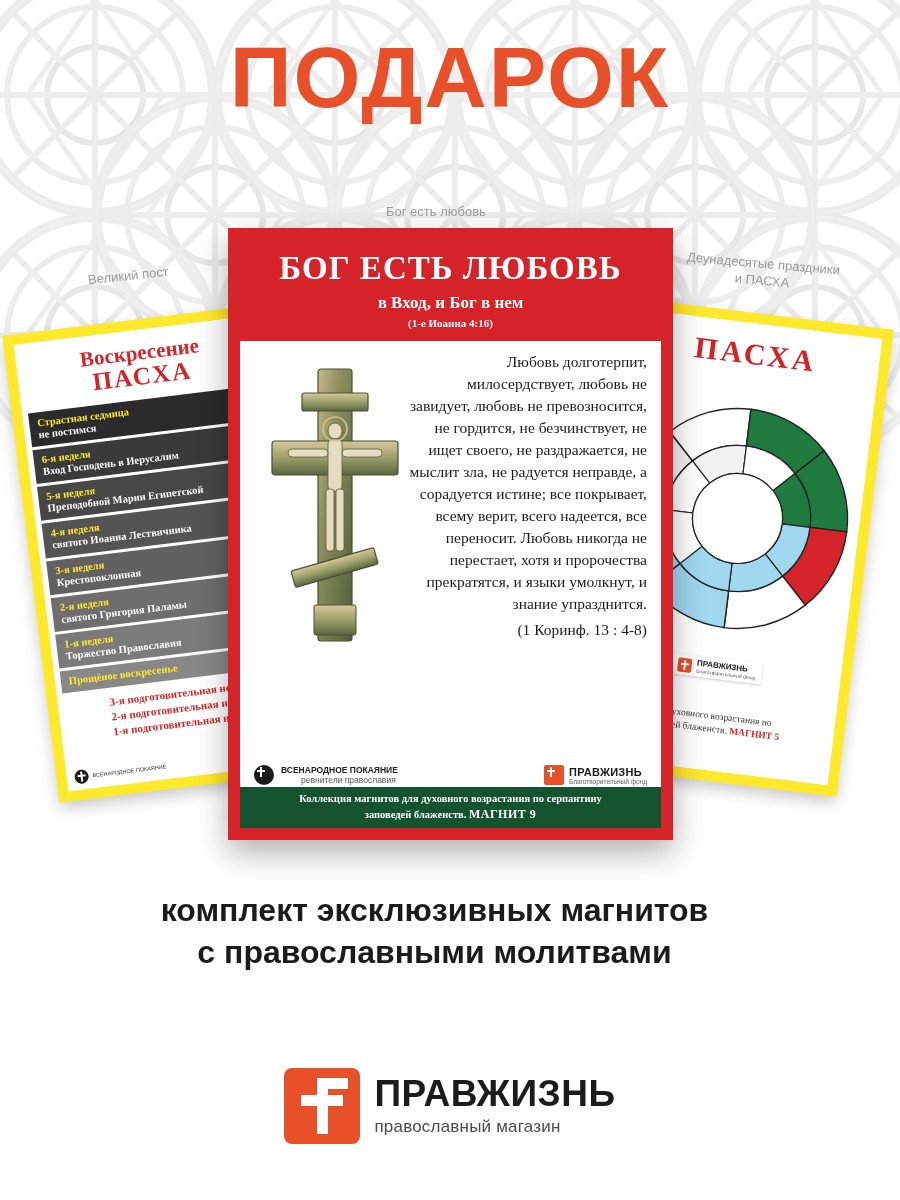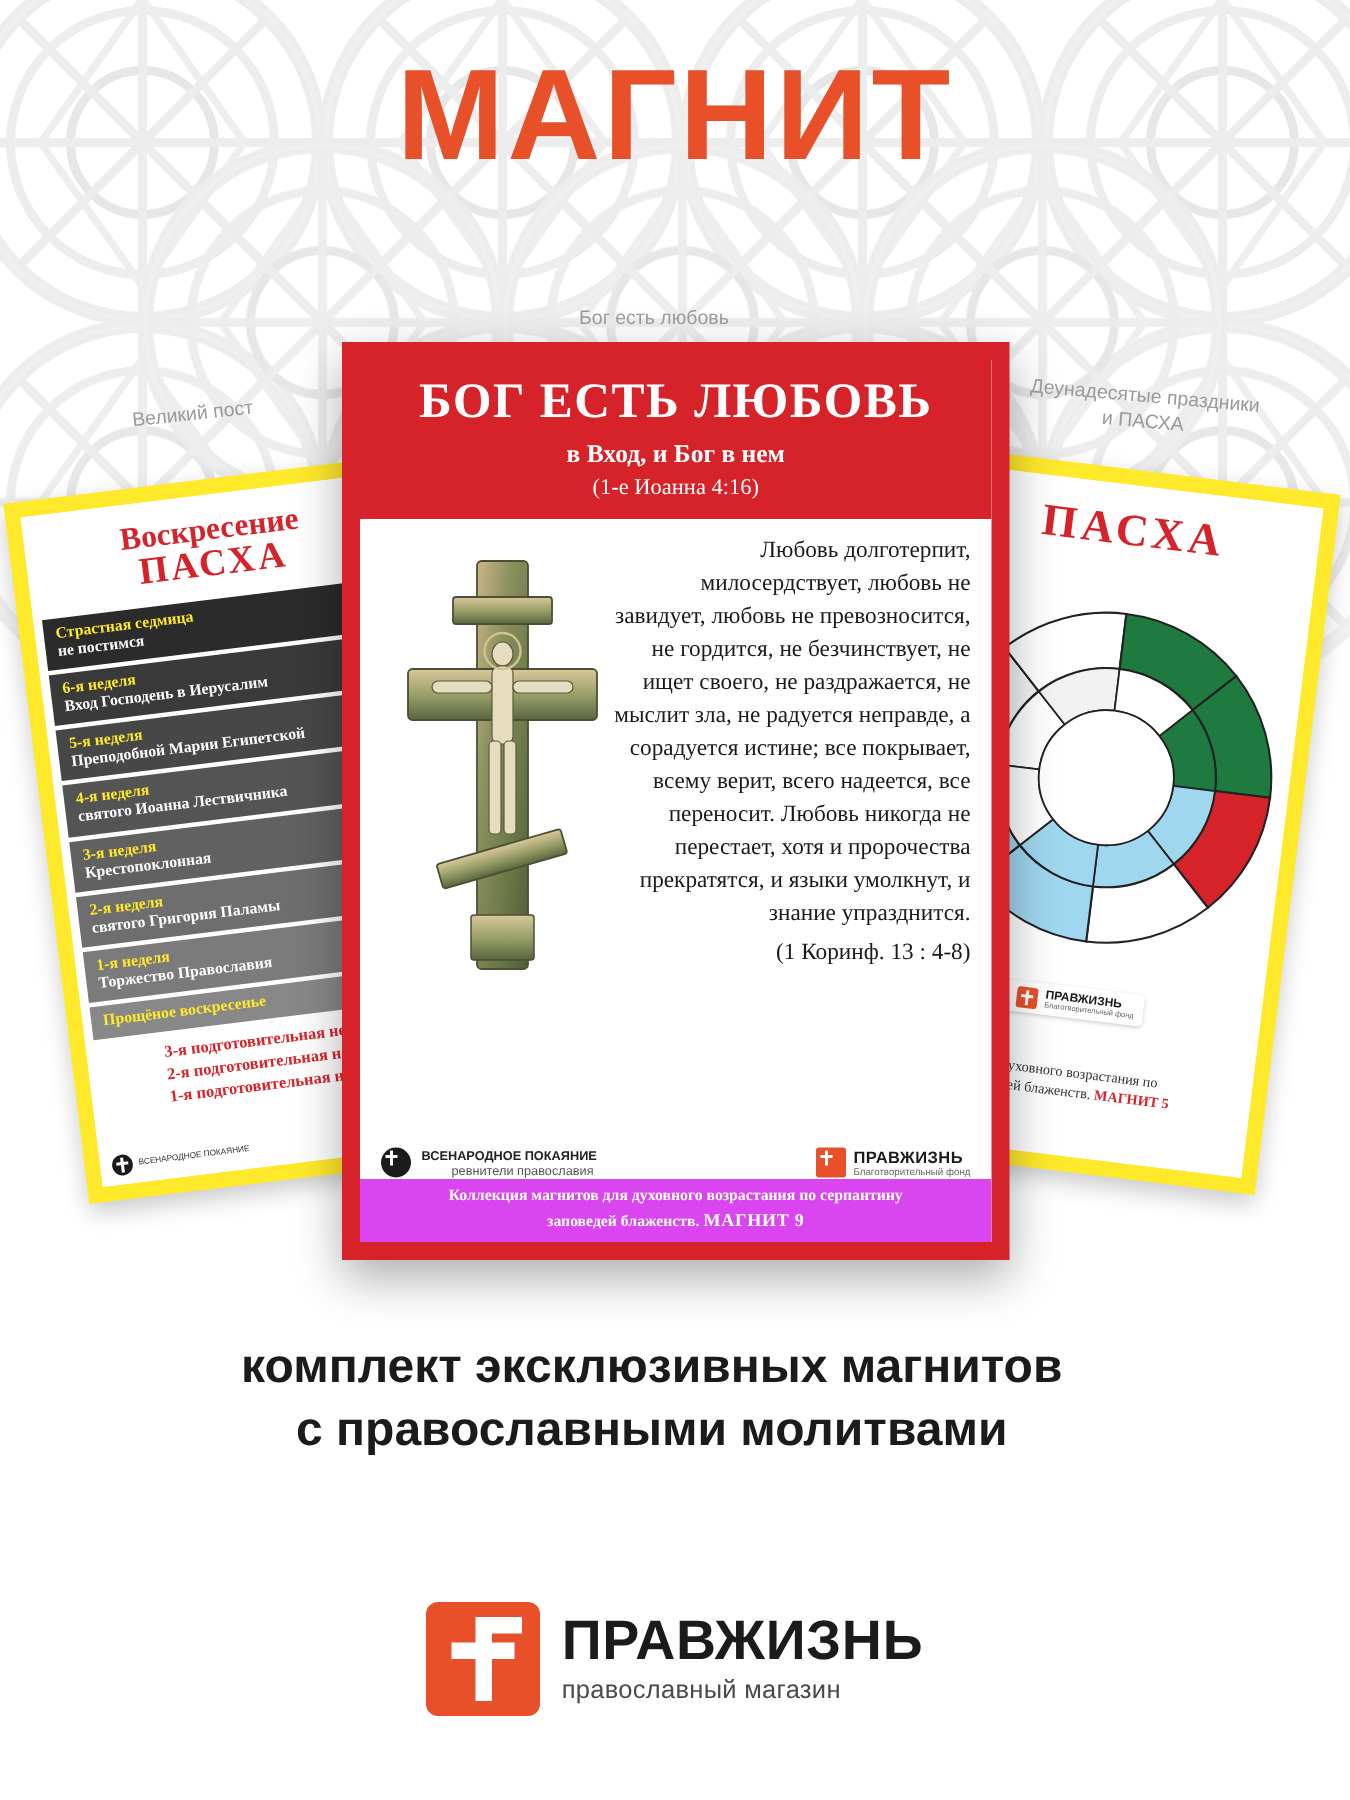--- a/index.html
+++ b/index.html
@@ -205,23 +205,23 @@
     font-weight: 700;
   }
   .cm-head .sub {
     font-family: "Liberation Serif", serif;
     font-size: 17px;
     line-height: 1.2;
     font-weight: 700;
   }
   .cm-head .ref {
     font-family: "Liberation Serif", serif;
-    font-size: 15px;
+    font-size: 11px;
     margin-top: 4px;
-    font-weight: 400;
+    font-weight: 700;
   }
   .cm-body {
     position: relative;
     padding: 10px 14px 0 14px;
     height: 392px;
     box-sizing: border-box;
   }
   .cm-text {
     font-family: "Liberation Serif", serif;
     font-size: 15.5px;
@@ -255,21 +255,21 @@
     color: #222;
     text-transform: uppercase;
   }
   .org-left .txt .l2 { text-transform: none; color:#555; }
   .brand-mini { display: flex; align-items: center; gap: 5px; }
   .brand-mini .tx1 { font-size: 11px; font-weight: 800; color: #1b1b1b; letter-spacing: .3px;}
   .brand-mini .tx2 { font-size: 6.5px; color: #666; }
   .cm-footstrip {
     position: absolute;
     bottom: 0; left: 0; width: 100%;
-    background: #d946ef;
+    background: #14532d;
     color: #fff;
     text-align: center;
     font-family: "Liberation Serif", serif;
     font-weight: 700;
     font-size: 10.5px;
     line-height: 1.35;
     padding: 5px 0 6px;
     box-sizing: border-box;
   }
   .cm-footstrip .mag { font-size: 12px; letter-spacing:.5px; }
@@ -378,21 +378,21 @@
     <rect x="0" y="380" width="900" height="180" fill="url(#fade)"></rect>
     <defs>
       <linearGradient id="fade" x1="0" y1="0" x2="0" y2="1">
         <stop offset="0%" stop-color="#ffffff" stop-opacity="0"></stop>
         <stop offset="100%" stop-color="#ffffff" stop-opacity="1"></stop>
       </linearGradient>
     </defs>
   </svg>
 </div>
 
-<div class="headline">МАГНИТ</div>
+<div class="headline">ПОДАРОК</div>
 
 <div class="cards">
 
   <div class="card card-left">
     <div class="inner">
       <div class="cl-title">
         <div>Воскресение</div>
         <div class="l2">ПАСХА</div>
       </div>
 

